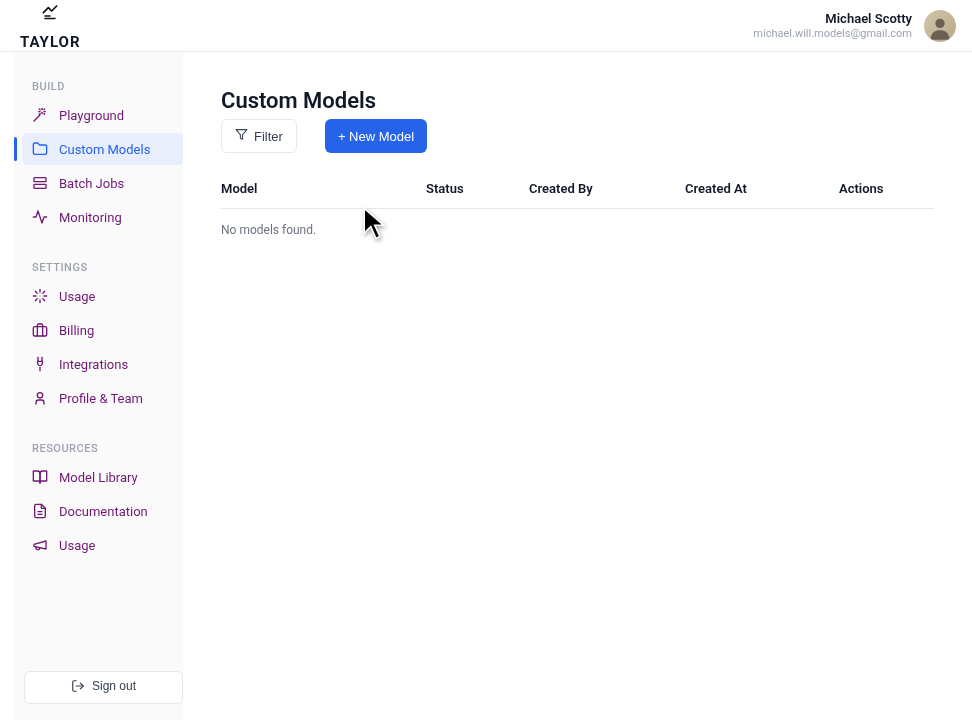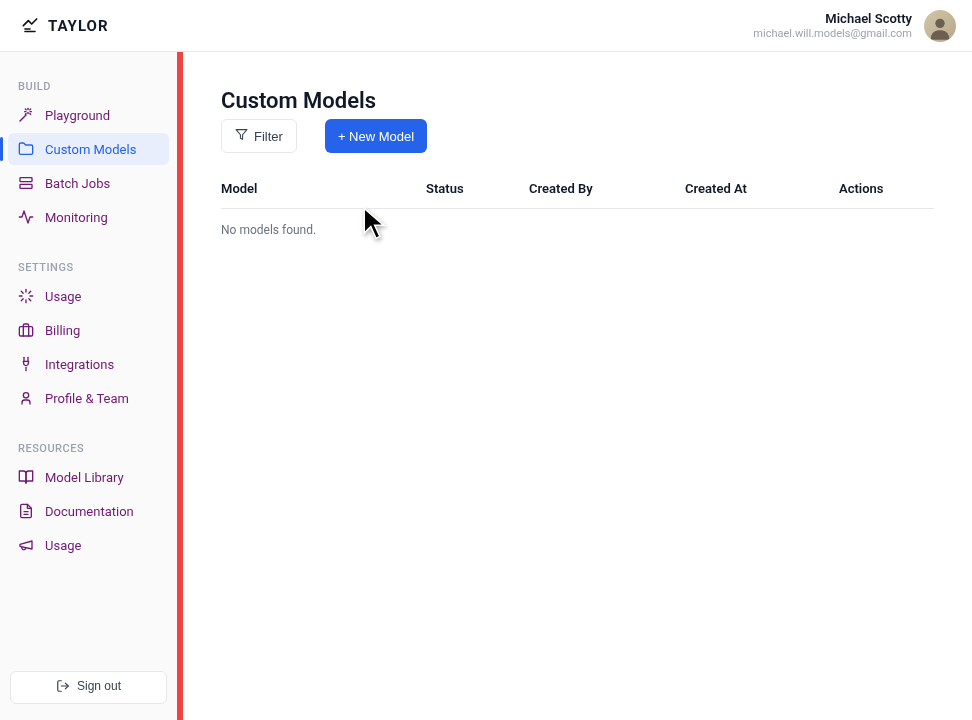--- a/index.html
+++ b/index.html
@@ -22,20 +22,21 @@
       border-bottom: 1px solid #e5e7eb;
       display: flex;
       align-items: center;
       justify-content: space-between;
       padding: 0 16px 0 20px;
     }
     .logo {
       display: flex;
       align-items: center;
       gap: 8px;
+      flex-direction: column;
     }
     .logo-text {
       font-weight: 700;
       font-size: 15px;
       letter-spacing: 1px;
     }
     .user-area {
       display: flex;
       align-items: center;
       gap: 12px;
@@ -64,25 +65,25 @@
       overflow: hidden;
     }
     .avatar svg {
       width: 28px;
       height: 28px;
     }
     
     .sidebar {
       position: absolute;
       top: 52px;
-      left: 0;
+      left: 14px;
       bottom: 0;
       width: 183px;
       background: #fafafa;
-      border-right: 6px solid #ef4444;
+      border-right: 4px solid #ef4444;
       display: flex;
       flex-direction: column;
     }
     .sidebar-content {
       flex: 1;
       padding: 20px 8px 8px 8px;
       overflow-y: auto;
     }
     .section-label {
       font-size: 11px;

